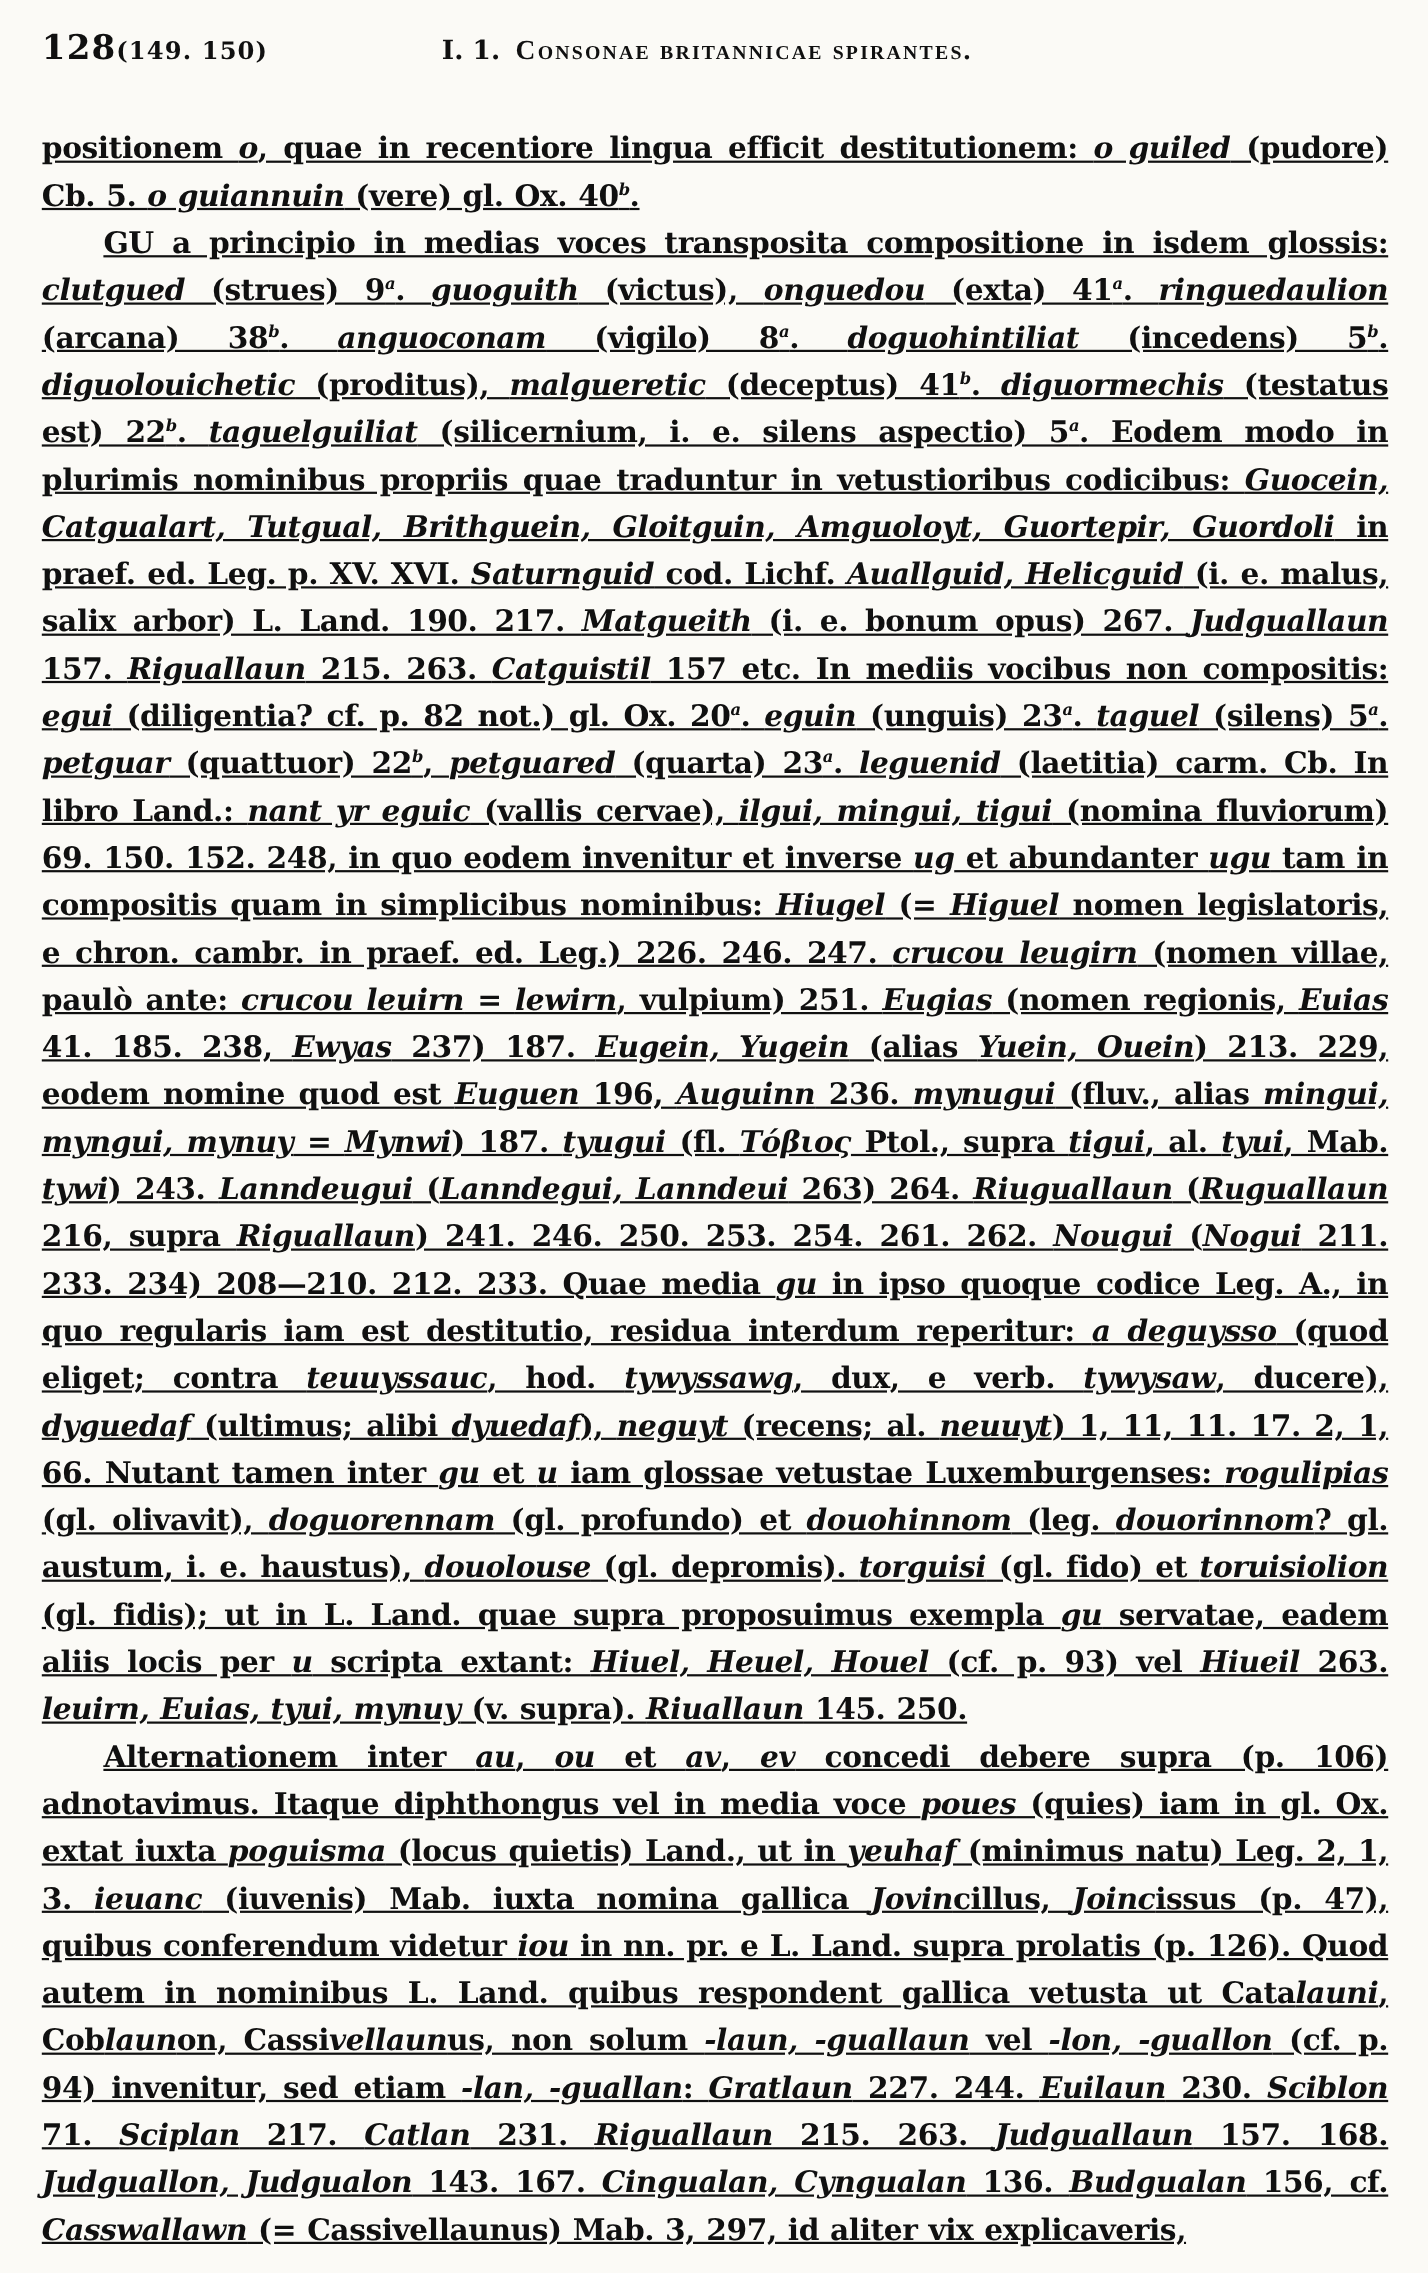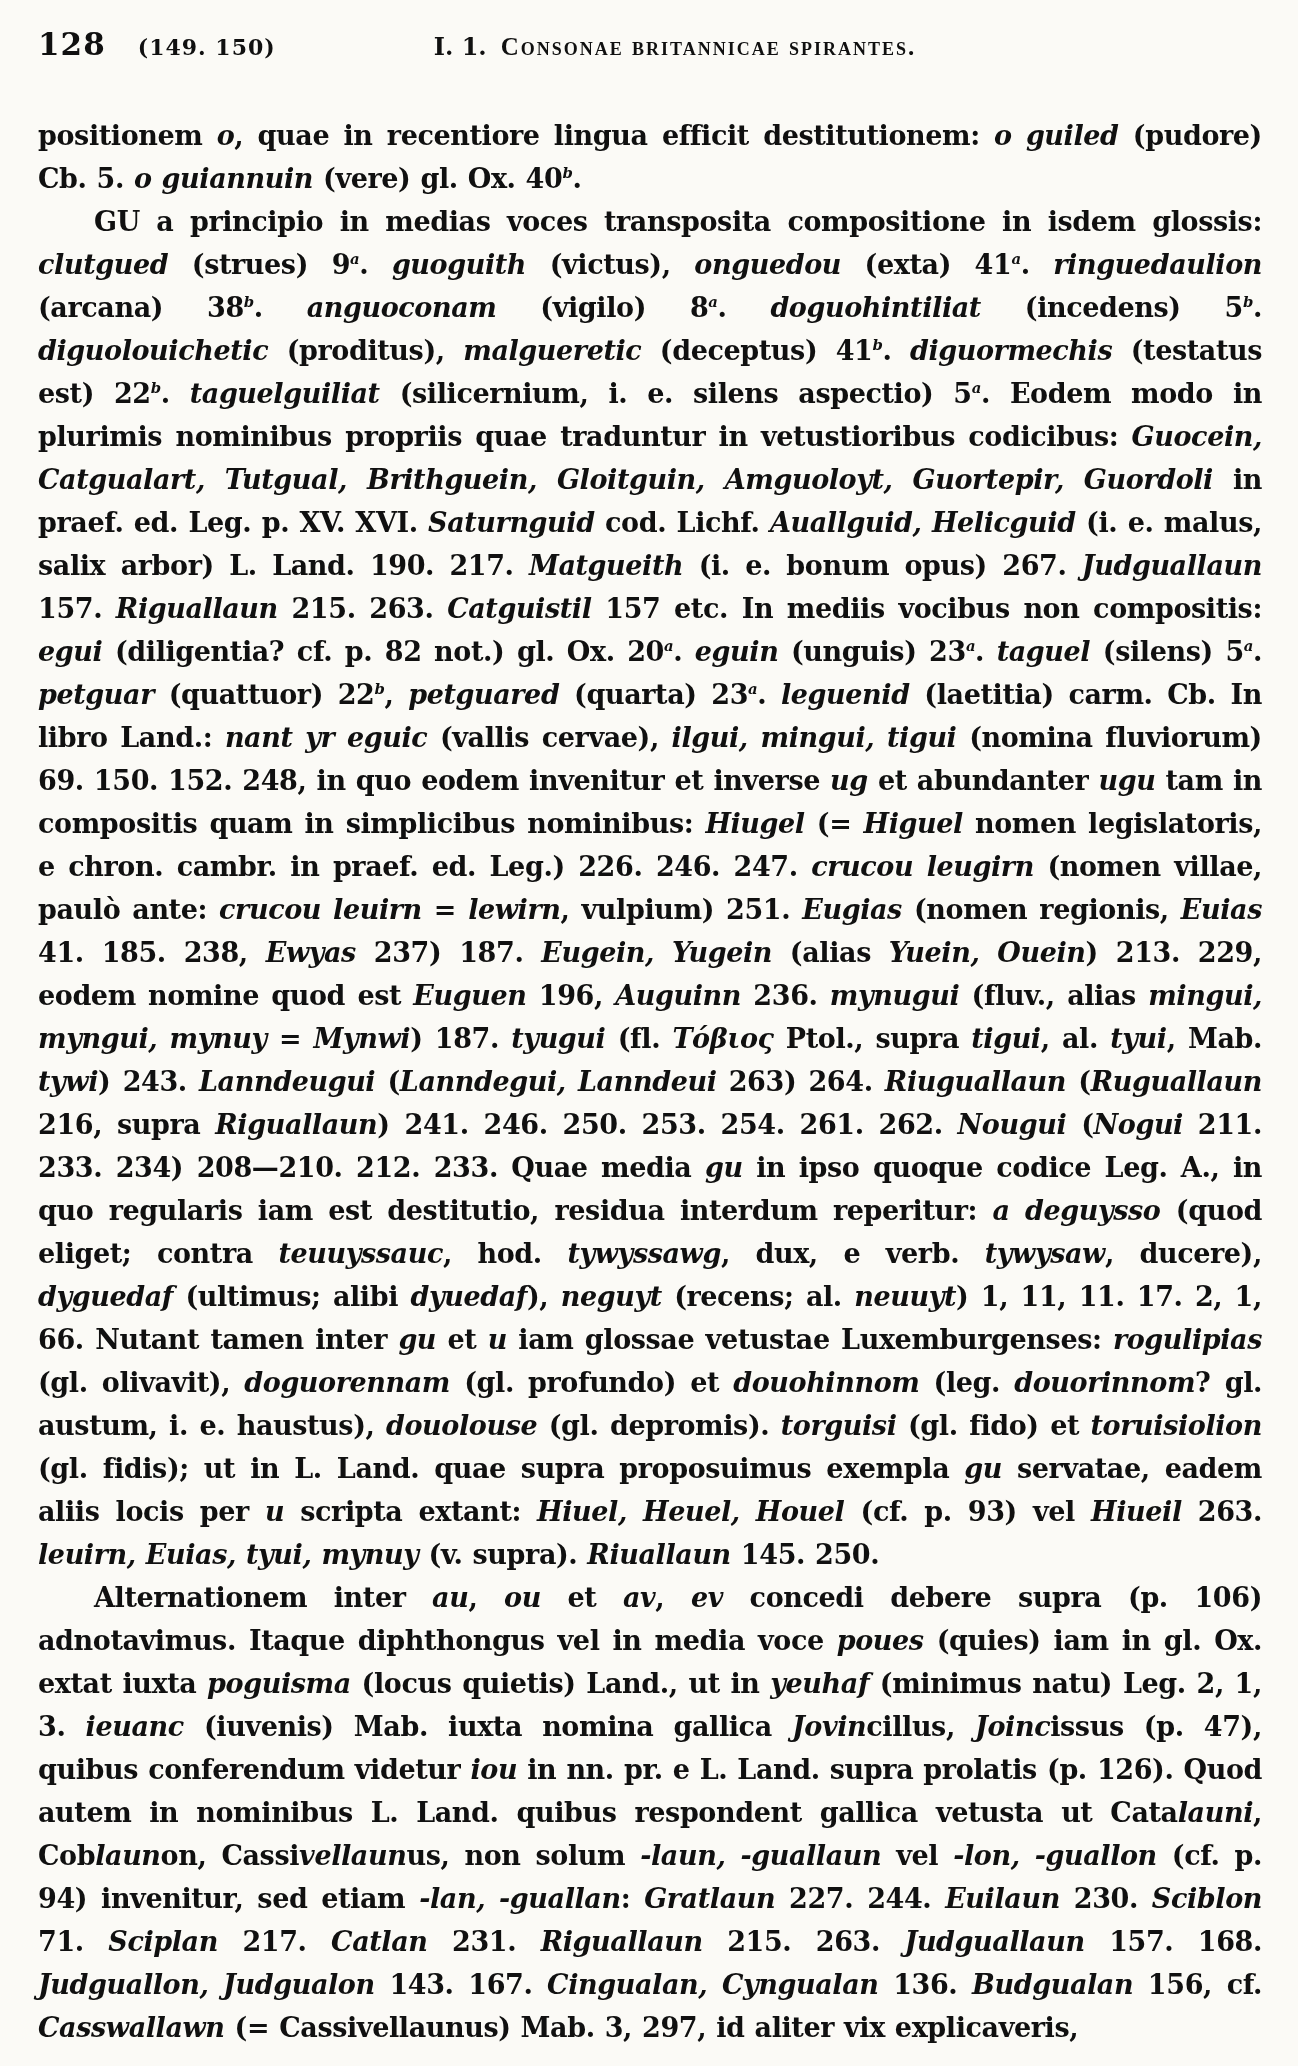--- a/index.html
+++ b/index.html
@@ -23,41 +23,42 @@
     display: flex;
     align-items: baseline;
     white-space: nowrap;
   }
   .page-number {
     font-size: 31px;
     letter-spacing: 1px;
   }
   .column-ref {
     font-size: 22px;
-    margin-left: 32px;
+    margin-left: 0;
     letter-spacing: 1px;
   }
   .section-number {
     font-size: 24px;
     margin-left: 158px;
   }
   .running-title {
     font-size: 25px;
     margin-left: 14px;
     font-variant: small-caps;
     letter-spacing: 2px;
     font-family: Liberation Serif, serif;
   }
   .page-body {
     margin-top: 52px;
     font-size: 27px;
     line-height: 43px;
     text-align: justify;
     letter-spacing: -0.4px;
     word-spacing: 1px;
+    text-decoration: underline;
   }
   .page-body p {
     margin: 0;
   }
   .page-body p.indent {
     text-indent: 56px;
   }
   .page-body i {
     font-style: italic;
   }

